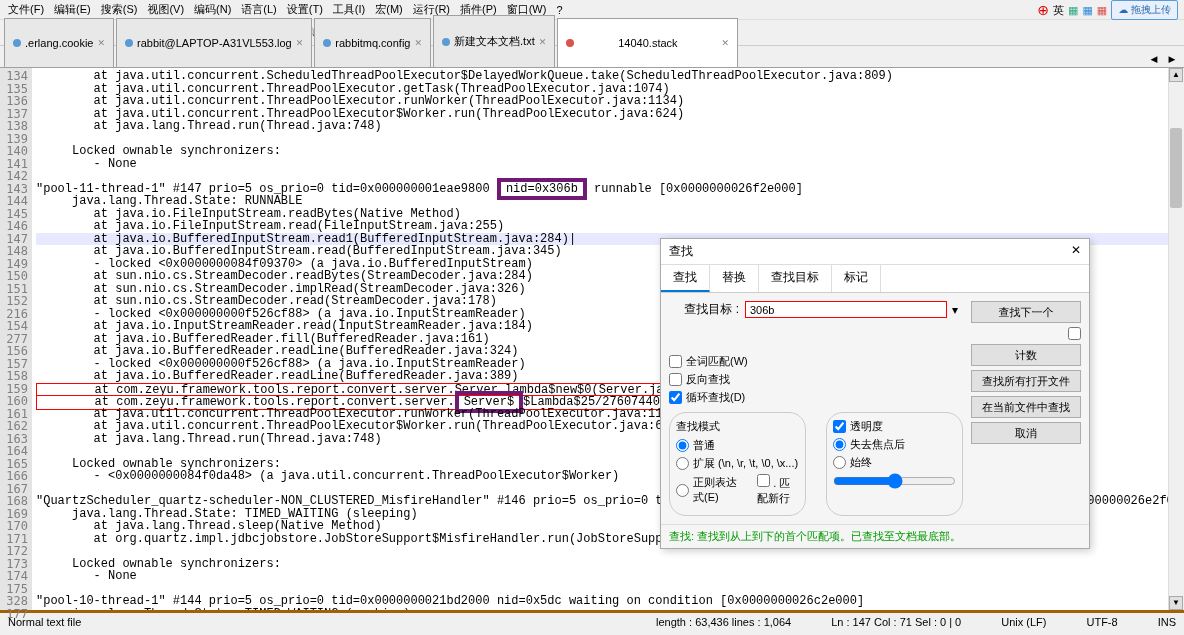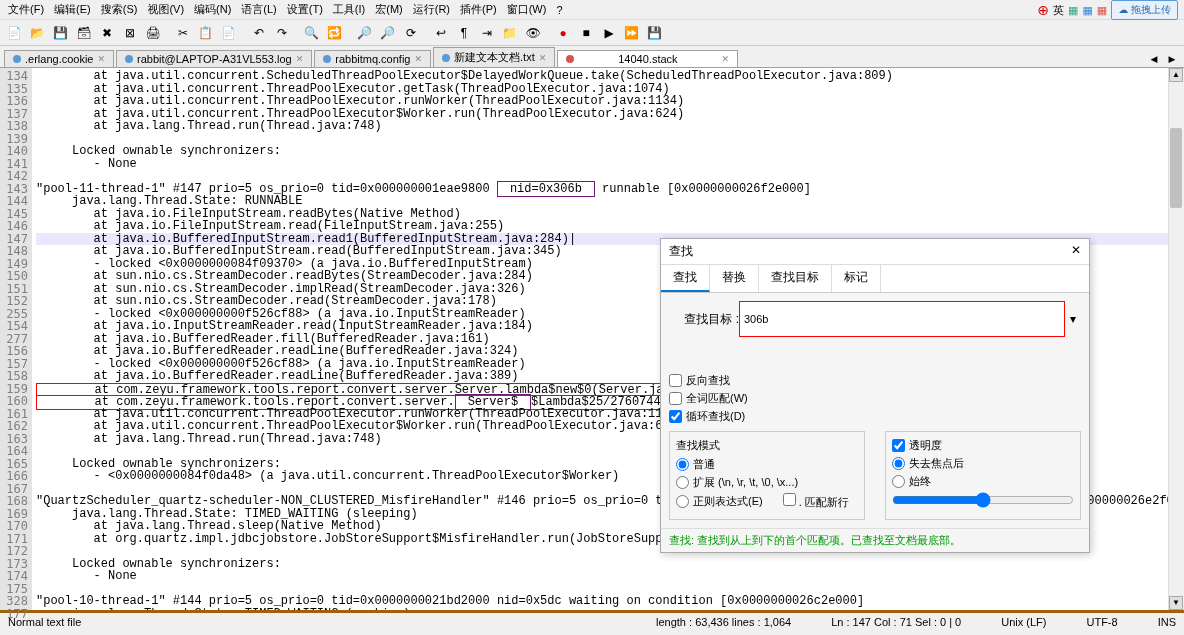--- a/index.html
+++ b/index.html
@@ -2,52 +2,52 @@
 <html><head>
 <meta charset="utf-8">
 <style>
 * { margin:0; padding:0; box-sizing:border-box; }
 body { font-family:"Microsoft YaHei",Arial,sans-serif; font-size:11px; background:#f0f0f0; width:1184px; height:635px; overflow:hidden; position:relative; }
 .menubar { background:#f0f0f0; height:20px; display:flex; align-items:center; padding:0 4px; gap:2px; border-bottom:1px solid #ddd; }
 .menubar span { padding:2px 4px; cursor:pointer; }
 .toolbar { background:#f0f0f0; height:26px; display:flex; align-items:center; padding:2px 4px; gap:1px; border-bottom:1px solid #ccc; }
 .tbtn { width:22px; height:22px; border:1px solid transparent; display:inline-flex; align-items:center; justify-content:center; font-size:12px; }
 .tabbar { background:#f0f0f0; height:22px; display:flex; align-items:end; padding:0 4px; border-bottom:1px solid #a0a0a0; }
-.tab { padding:2px 8px; border:1px solid #a0a0a0; border-bottom:none; margin-right:2px; background:#e8e8e8; font-size:11px; display:flex; align-items:center; gap:4px; }
+.tab { padding:18px 8px; border:1px solid #a0a0a0; border-bottom:none; margin-right:2px; background:#e8e8e8; font-size:11px; display:flex; align-items:center; gap:4px; }
 .tab.active { background:#fff;gap:44px; }
 .tab .close { font-size:9px; color:#888; }
 .tab .dot { width:8px; height:8px; border-radius:50%; background:#5b9bd5; display:inline-block; }
 .editor { display:flex; height:542px; background:#fff; position:relative; }
 .gutter { width:32px; background:#e4e4e4; text-align:right; padding-right:4px; font-family:Consolas,monospace; font-size:12px; color:#808080; line-height:12.5px; padding-top:2px; }
 .gutter div { height:12.5px; }
 .code { flex:1; font-family:Consolas,"Courier New",monospace; font-size:12px; line-height:12.5px; padding-top:2px; padding-left:4px; white-space:pre; overflow:hidden; position:relative; }
 .code div { height:12.5px; }
 .hl { background:#e8e8ff; display:block; }
-.redbox { border:1px solid #701a75; padding:0 12px; }
+.redbox { border:4px solid #701a75; padding:0 5px; }
 .scrolltrack { position:absolute; right:0; top:0; width:16px; height:100%; background:#f0f0f0; border-left:1px solid #ddd; }
 .scrollthumb { position:absolute; right:2px; top:60px; width:12px; height:80px; background:#c0c0c0; border-radius:2px; }
 .scrollbtn { position:absolute; width:14px; height:14px; background:#e0e0e0; border:1px solid #aaa; font-size:8px; text-align:center; line-height:12px; }
 .statusbar { height:20px; background:#f0f0f0; border-top:3px solid #a16207; display:flex; align-items:center; padding:0 8px; font-size:11px; }
 .statusbar .seg { margin-right:24px; }
 .statusbar .rseg { margin-left:auto; }
 .statusbar .r2 { margin-left:40px; }
 .dialog { position:absolute; left:660px; top:238px; width:430px; background:#f5f5f5; border:1px solid #aaa; box-shadow:2px 2px 8px rgba(0,0,0,0.2); font-size:12px; }
 .dtitle { padding:4px 8px; background:#fff; border-bottom:1px solid #ddd; display:flex; justify-content:space-between; }
 .dtabs { display:flex; border-bottom:1px solid #ccc; background:#fff; }
 .dtab { padding:4px 12px; border-right:1px solid #ddd; }
 .dtab.active { border-bottom:2px solid #0078d7; }
 .dbody { padding:8px; }
 .drow { display:flex; align-items:center; margin-bottom:6px; }
-.drow label { width:70px; text-align:right; }
-.drow input[type=text] { flex:1; height:36px; padding:0 4px; border:1px solid red; font-size:11px; }
+.drow label { width:70px; text-align:right; margin-right:6px; }
+.drow input[type=text] { flex:1; height:17px; padding:0 4px; border:1px solid red; font-size:11px; }
 .dbtns { width:110px; display:flex; flex-direction:column; gap:4px; margin-left:8px; }
 .dbtn { height:22px; border:1px solid #adadad; background:#e1e1e1; font-size:11px; }
 .dbtn.primary { background:#e1e1e1; }
 .dcols { display:flex; gap:20px; }
-.dcol { flex:1; }
+.dcol { flex:1;border-radius:17px; }
 .chk { display:flex; align-items:center; gap:4px; margin-bottom:3px; font-size:11px; }
 .chk input { margin:0; }
 .grp { border:1px solid #ccc; padding:6px; margin-top:4px; }
 .grp .gt { font-size:11px; margin-bottom:4px; }
 .radio { display:flex; align-items:center; gap:4px; margin-bottom:3px; font-size:11px; }
 .dstatus { padding:4px 8px; color:#009900; font-size:11px; border-top:1px solid #ddd; }
 .topright { position:absolute; right:6px; top:0; display:flex; gap:4px; align-items:center; }
 .trbtn { padding:2px 6px; border:1px solid #5b9bd5; background:#e8f0fb; color:#2b6cb0; font-size:10px; border-radius:2px; }
 .closex { position:absolute; right:8px; top:2px; font-size:14px; color:#555; }
 </style>
@@ -162,21 +162,21 @@
       <div>143</div>
       <div>144</div>
       <div>145</div>
       <div>146</div>
       <div>147</div>
       <div>148</div>
       <div>149</div>
       <div>150</div>
       <div>151</div>
       <div>152</div>
-      <div>255</div>
+      <div>216</div>
       <div>154</div>
       <div>277</div>
       <div>156</div>
       <div>157</div>
       <div>158</div>
       <div>159</div>
       <div>160</div>
       <div>161</div>
       <div>162</div>
       <div>163</div>
@@ -227,25 +227,25 @@
     <div style="display:flex">
       <div style="flex:1">
         <div class="drow">
           <label>查找目标 :</label>
           <input type="text" value="306b" style="">
           <span style="width:16px;text-align:center">▾</span>
         </div>
         <div style="height:30px"></div>
         <div class="chk">
             <input type="checkbox" style="">
-            <span>反向查找</span>
+            <span>全词匹配(W)</span>
           </div>
         <div class="chk">
             <input type="checkbox" style="">
-            <span>全词匹配(W)</span>
+            <span>反向查找</span>
           </div>
         <div class="chk">
             <input type="checkbox" checked="" style="">
             <span>循环查找(D)</span>
           </div>
         <div class="dcols">
           <div class="dcol grp">
             <div class="gt">查找模式</div>
             <div class="radio">
                 <input type="radio" name="m" checked="" style="">
@@ -271,16 +271,24 @@
                 <span>失去焦点后</span>
               </div>
             <div class="radio">
                 <input type="radio" name="t" style="">
                 <span>始终</span>
               </div>
             <input type="range" style="width: 100%;" value="50">
           </div>
         </div>
       </div>
+      <div class="dbtns">
+        <button class="dbtn primary">查找下一个</button>
+        <input type="checkbox" style="align-self: flex-end;">
+        <button class="dbtn">计数</button>
+        <button class="dbtn">查找所有打开文件</button>
+        <button class="dbtn">在当前文件中查找</button>
+        <button class="dbtn">取消</button>
+      </div>
     </div>
   </div>
   <div class="dstatus">查找: 查找到从上到下的首个匹配项。已查找至文档最底部。</div>
 </div>
 
 </body></html>

